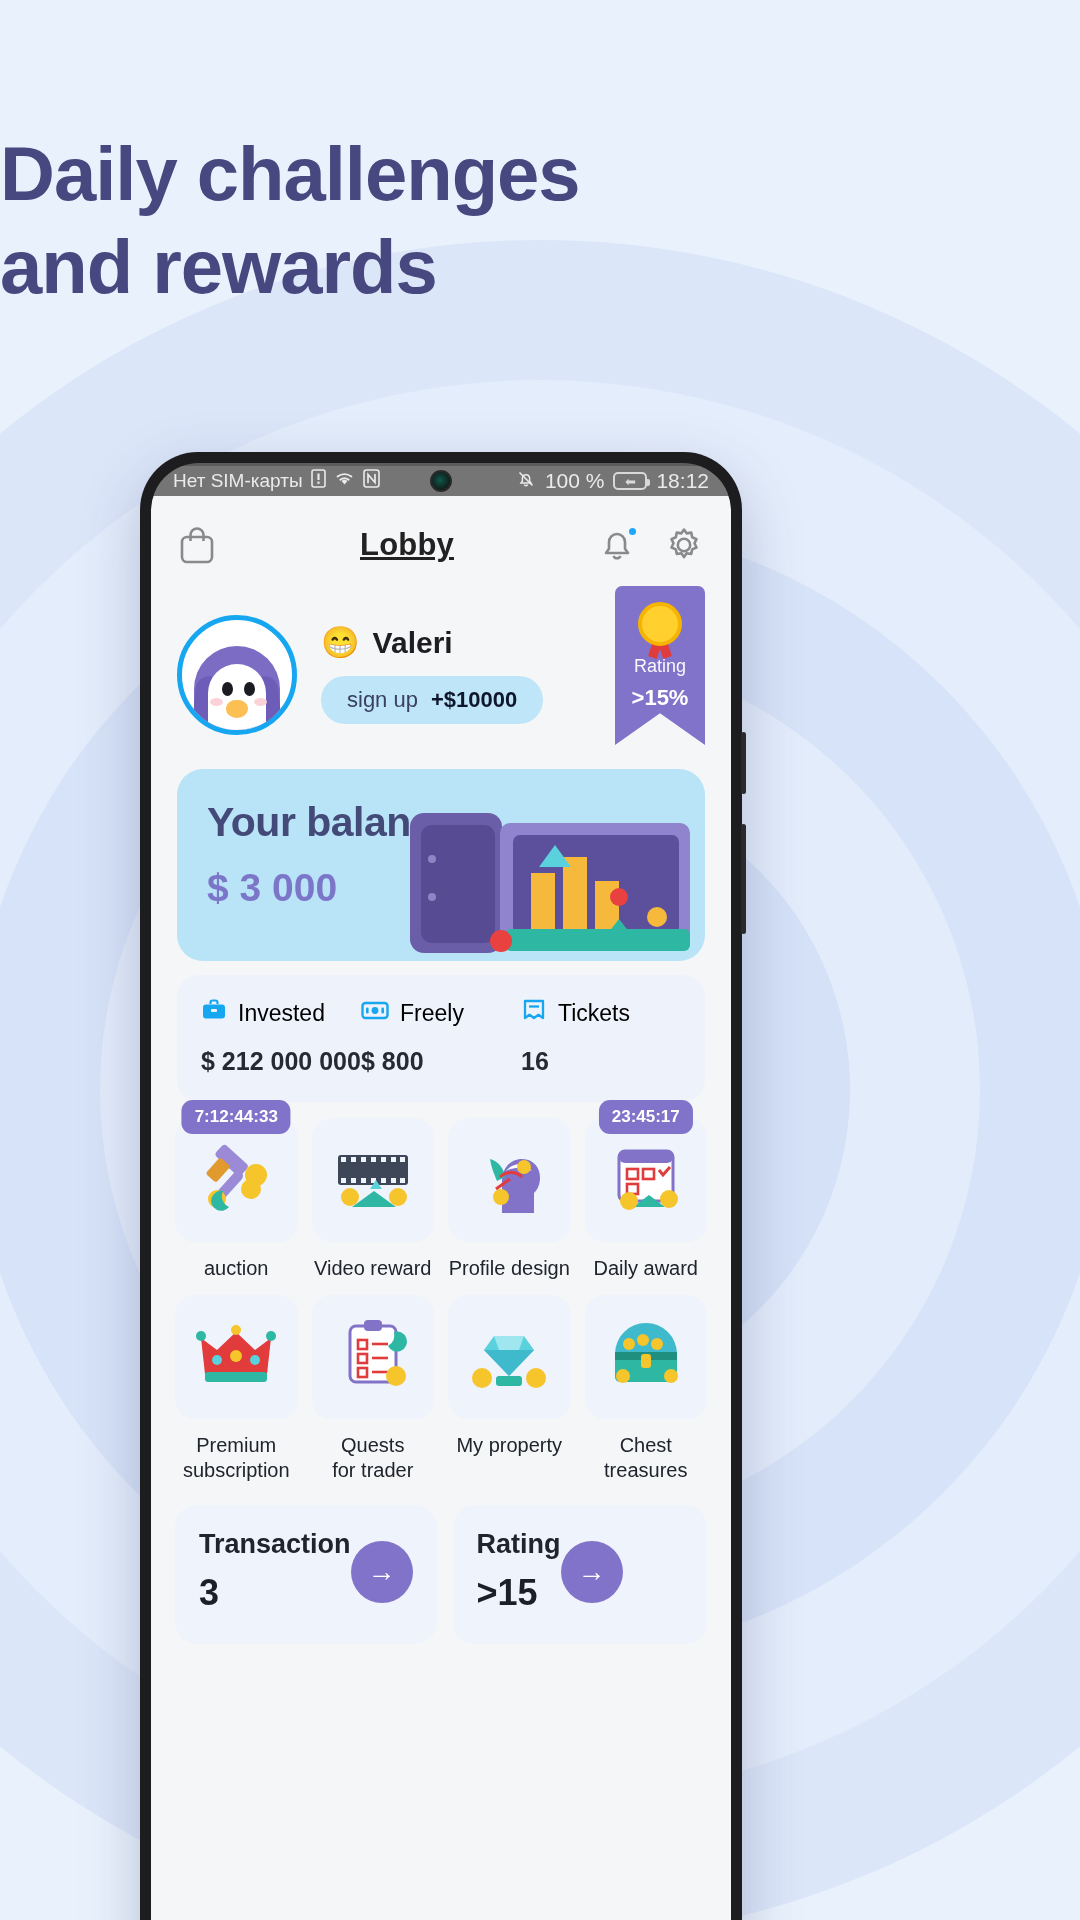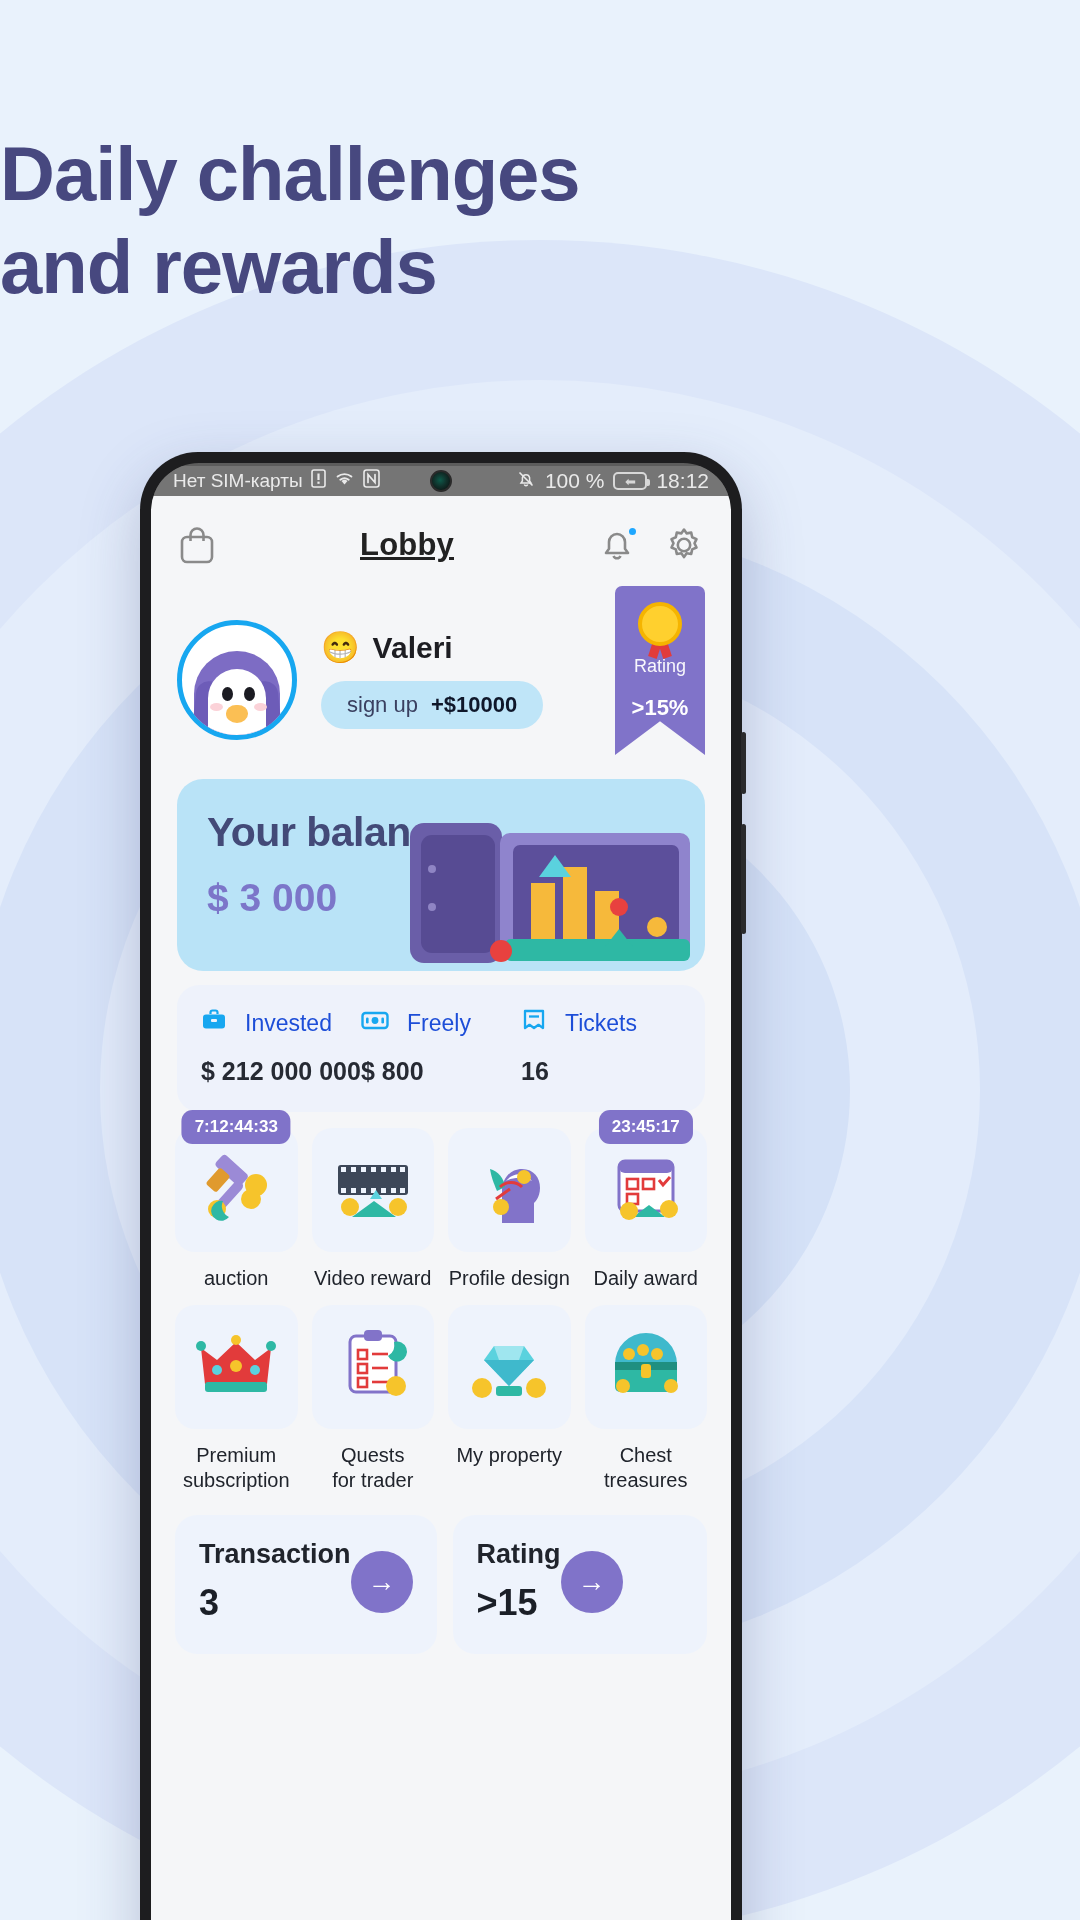--- a/index.html
+++ b/index.html
@@ -126,39 +126,39 @@
     width: 90px; flex: none; position: relative; text-align: center;
     background: #8073c9; color: #fff; padding: 16px 0 34px;
     clip-path: polygon(0 0, 100% 0, 100% 100%, 50% 80%, 0 100%);
     border-radius: 7px 7px 0 0;
     margin-top: -18px;
   }
   .medal { width: 44px; height: 44px; border-radius: 50%; background: #ffd02e; border: 4px solid #f5b400; margin: 0 auto 10px; position: relative; }
   .medal::before { content:''; position:absolute; left:9px; bottom:-16px; width:9px; height:20px; background:#e23b3b; transform:rotate(18deg); z-index:-1; }
   .medal::after  { content:''; position:absolute; right:9px; bottom:-16px; width:9px; height:20px; background:#e23b3b; transform:rotate(-18deg); z-index:-1; }
   .rank-lbl { font-size: 18px; opacity: .95; }
-  .rank-val { font-size: 22px; font-weight: 700; margin-top: 18px; }
+  .rank-val { font-size: 22px; font-weight: 700; margin-top: 8px; }
 
   
   .balance {
     margin: 18px 6px 0; background: #b9e3f7; border-radius: 26px;
     height: 192px; position: relative; overflow: hidden;
     padding: 30px 0 0 30px;
   }
   .bal-title { font-size: 41px; font-weight: 700; color: #434a78; letter-spacing: -.5px; }
   .bal-amount { font-size: 39px; font-weight: 600; color: #7c76c9; margin-top: 20px; }
   .vault { position: absolute; right: 0; bottom: 0; width: 300px; height: 160px; }
 
   
   .stats {
     margin: 14px 6px 0; background: #eef2fb; border-radius: 22px;
     display: flex; padding: 22px 24px 26px;
   }
   .stat { flex: 1; }
-  .stat-hd { display: flex; align-items: center; gap: 18px; font-size: 23px; color: #1d4ed8; }
+  .stat-hd { display: flex; align-items: center; gap: 11px; font-size: 23px; color: #000000; }
   .stat-val { margin-top: 18px; font-size: 25px; font-weight: 600; color: #262a33; }
 
   
   .tiles { margin: 16px 4px 0; display: grid; grid-template-columns: repeat(4, 1fr); gap: 14px; }
   .tile { text-align: center; position: relative; }
   .tile-box {
     background: #eef3fc; border-radius: 20px; height: 124px;
     display: flex; align-items: center; justify-content: center; font-size: 64px;
   }
   .tile-lbl { margin-top: 14px; font-size: 20px; color: #20242c; line-height: 1.25; }

